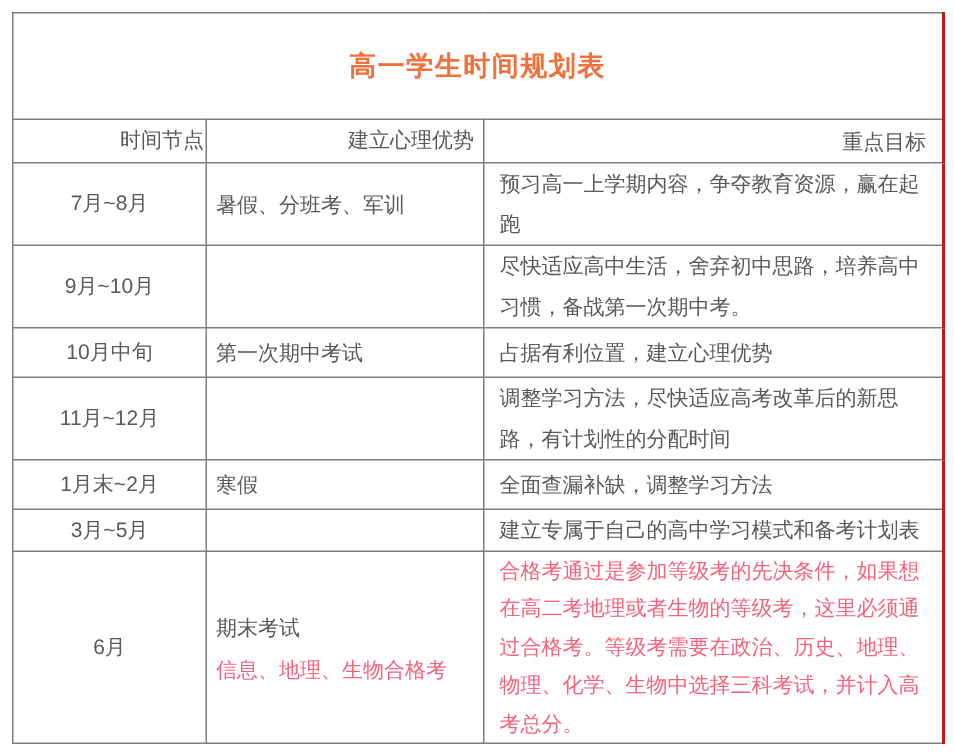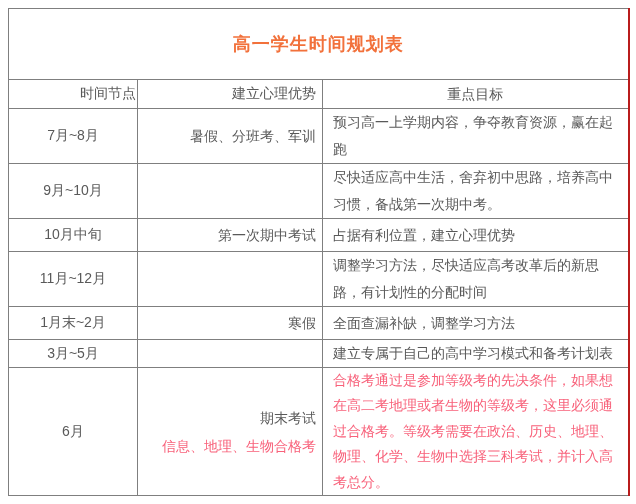--- a/index.html
+++ b/index.html
@@ -35,27 +35,27 @@
     height: 68px;
     text-align: center;
     font-size: 18px;
     font-weight: bold;
     color: #f2713b;
     letter-spacing: 1px;
   }
   .head-row td { height: 24px; }
 
   .c1 { text-align: center; }
-  .c2 { text-align: right; padding: 2px 6px; }
+  .c2 { text-align: left; padding: 2px 6px; }
   .c2 div { line-height: 28px; }
   .c3 { text-align: left; padding: 0 10px; line-height: 27px; }
   td.c3.compact { line-height: 25.4px; }
 
   .head-row .c1, .head-row .c2 { text-align: right; }
-  .head-row .c3 { text-align: center; }
+  .head-row .c3 { text-align: right; }
 
   tbody tr td.c1, tbody tr td.c2 { min-height: 25px; }
   tbody tr { min-height: 27px; }
 
   .pink { color: #f8617a; }
 </style>
 </head>
 <body>
 
 <table class="plan-table">

